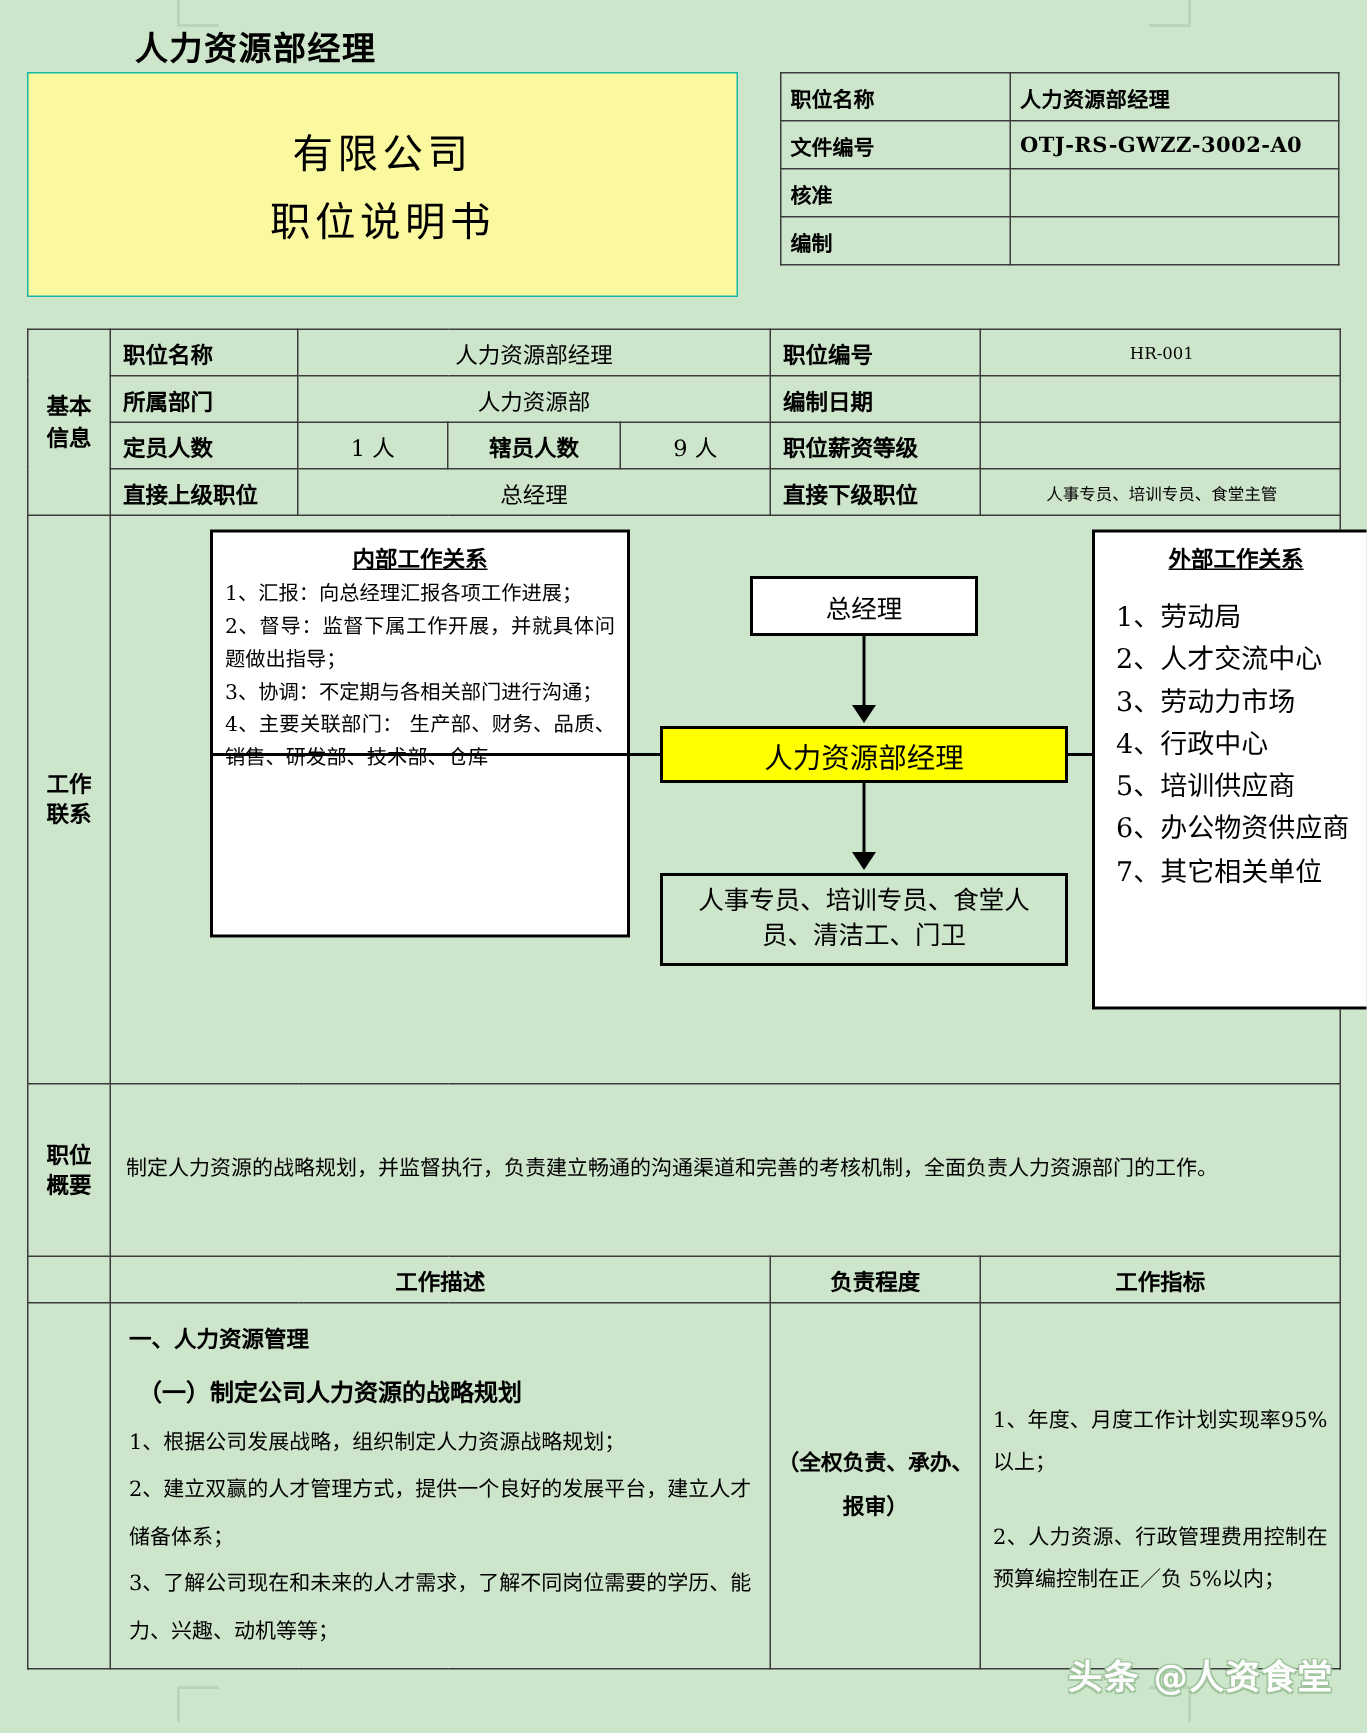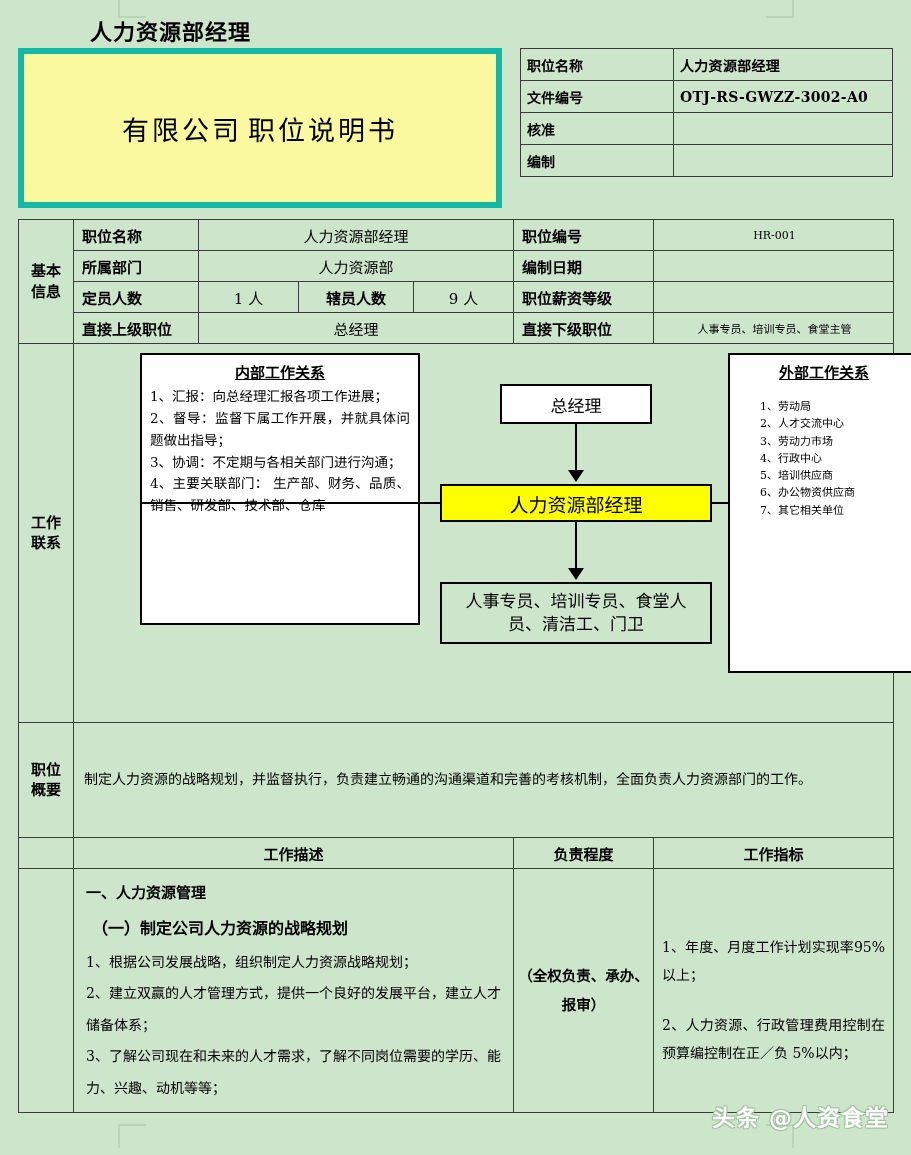--- a/index.html
+++ b/index.html
@@ -23,22 +23,22 @@
   .doc-title{
     position:absolute;left:90px;top:14px;
     font-size:22px;font-weight:bold;letter-spacing:1px;
     font-family:"DejaVu Sans","Liberation Sans",sans-serif;
   }
 
   
   .header-band{position:absolute;left:18px;top:48px;width:875px;height:152px;}
   .title-box{
     position:absolute;left:0;top:0;width:472px;height:148px;
-    background:#fbf9a0;border:6px solid #14b8a6;
-    display:flex;flex-direction:row;align-items:center;justify-content:center;
+    background:#fbf9a0;border:1px solid #14b8a6;
+    display:flex;flex-direction:column;align-items:center;justify-content:center;
     gap:6px;
   }
   .title-box .line{font-size:27px;font-weight:normal;letter-spacing:3px;
     font-family:"DejaVu Serif","Liberation Serif",serif;}
 
   table.meta{
     position:absolute;left:502px;top:0;width:373px;
     border-collapse:collapse;table-layout:fixed;
   }
   table.meta td{
@@ -75,21 +75,21 @@
     box-sizing:border-box;
   }
   .relbox.internal{left:66px;top:9px;width:280px;height:272px;}
   .relbox.external{left:654px;top:9px;width:192px;height:320px;}
   .relbox h4{
     margin:6px 0 4px;text-align:center;font-size:15px;font-weight:bold;
     text-decoration:underline;
   }
   .relbox ul{margin:0;padding:0 8px;list-style:none;}
   .relbox.internal li{font-size:13.5px;line-height:1.62;text-align:justify;}
-  .relbox.external li{font-size:11px;line-height:1.57;padding-left:6px;margin-left:16px;}
+  .relbox.external li{font-size:18px;line-height:1.57;padding-left:6px;}
   .relbox.external ul{margin-top:16px;}
 
   
   .org{position:absolute;left:360px;top:40px;width:290px;height:250px;}
   .node{
     position:absolute;box-sizing:border-box;border:2px solid #000;
     display:flex;align-items:center;justify-content:center;text-align:center;
   }
   .node.gm{left:66px;top:0;width:152px;height:40px;background:#fff;font-size:17px;}
   .node.hr{left:6px;top:100px;width:272px;height:38px;background:#ffff00;font-size:19px;}

